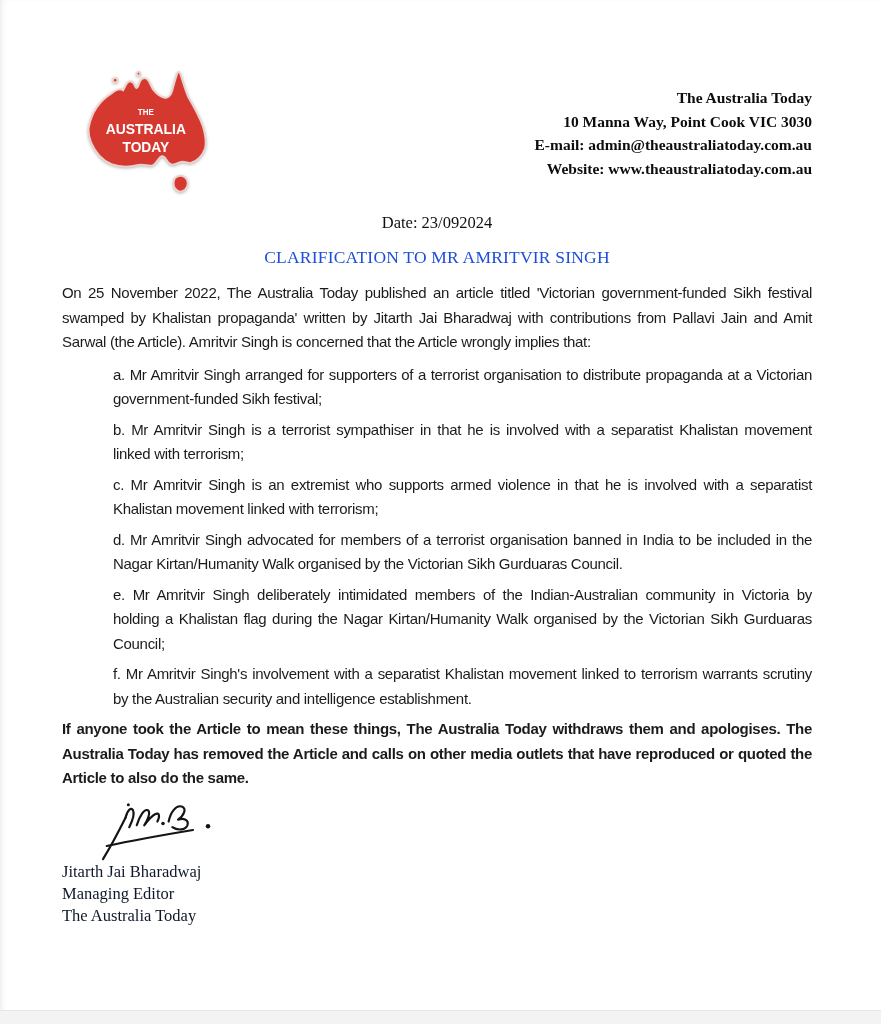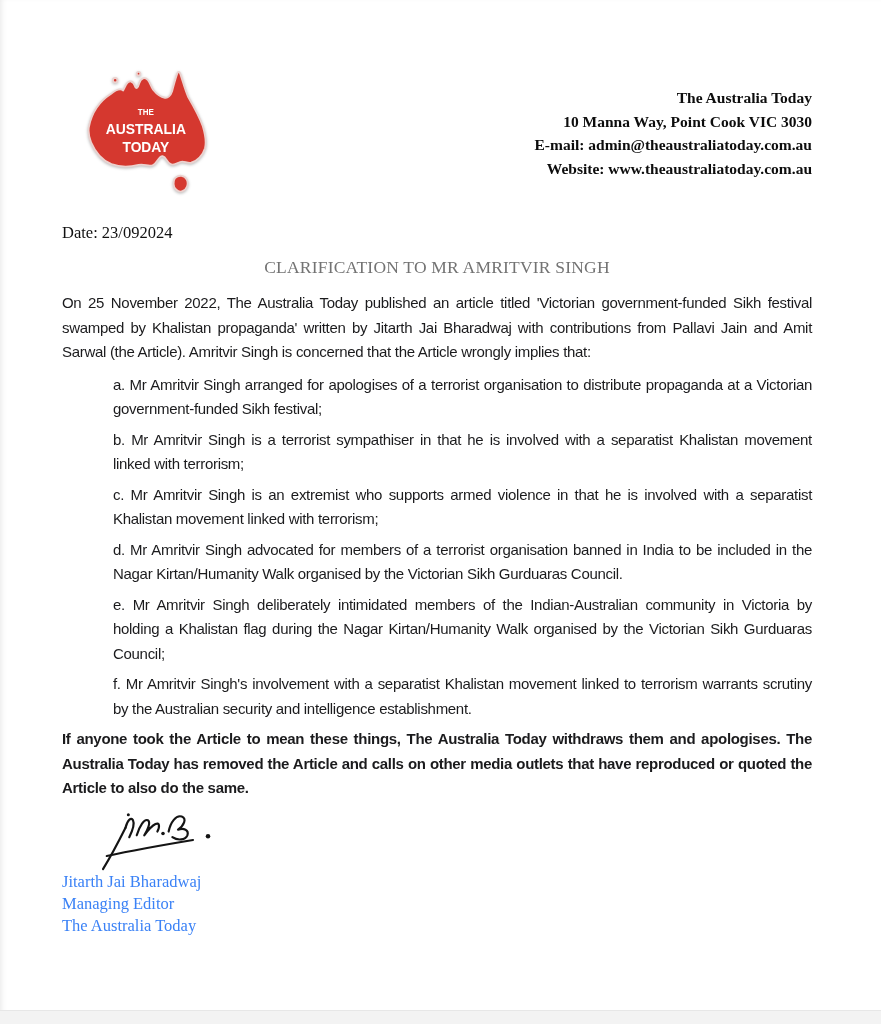--- a/index.html
+++ b/index.html
@@ -31,53 +31,54 @@
     text-align: right;
     font-family: "Liberation Serif", serif;
     font-weight: bold;
     font-size: 15.5px;
     line-height: 23.5px;
     color: #0d0d0d;
   }
 
   
   .date-line {
-    margin-top: 23px;
+    margin-top: 13px;
     font-family: "Liberation Serif", serif;
     font-size: 16.5px;
     color: #111;
+    text-align: center;
   }
   .doc-title {
     margin: 14px 0 0 0;
     text-align: center;
     font-family: "Liberation Serif", serif;
     font-weight: normal;
     font-size: 17.5px;
     letter-spacing: 0.2px;
-    color: #737373;
+    color: #1d4ed8;
   }
   .body-text {
     font-size: 15px;
     line-height: 24.5px;
     letter-spacing: -0.3px;
     text-align: justify;
   }
   .intro { margin: 13px 0 0 0; }
   .item  { margin: 6px 0 0 51px; }
   .item:first-of-type { margin-top: 8px; }
   .closing { margin: 6px 0 0 0; font-weight: bold; }
 
   
   .sig-area { margin-top: 8px; }
   .sig-scribble { margin-left: 26px; display: block; }
   .sig-name-block {
     font-family: "Liberation Serif", serif;
     font-size: 16.5px;
     line-height: 22px;
-    color: #3b82f6;
+    color: #0f172a;
   }
 </style>
 </head>
 <body>
 
 <div class="page">
 
   <div class="content">
 
     <header class="letterhead">
@@ -134,21 +135,21 @@
 
     </header>
 
     <div class="date-line">Date: 23/092024</div>
 
     <h1 class="doc-title">CLARIFICATION TO MR AMRITVIR SINGH</h1>
 
     <p class="body-text intro">On 25 November 2022, The Australia Today published an article titled 'Victorian government-funded Sikh festival swamped by Khalistan propaganda' written by Jitarth Jai Bharadwaj with contributions from Pallavi Jain and Amit Sarwal (the Article). Amritvir Singh is concerned that the Article wrongly implies that:</p>
 
     <div>
-      <p class="body-text item"><span>a.</span> <span>Mr Amritvir Singh arranged for apologises of a terrorist organisation to distribute propaganda at a Victorian government-funded Sikh festival;</span></p>
+      <p class="body-text item"><span>a.</span> <span>Mr Amritvir Singh arranged for supporters of a terrorist organisation to distribute propaganda at a Victorian government-funded Sikh festival;</span></p>
       <p class="body-text item"><span>b.</span> <span>Mr Amritvir Singh is a terrorist sympathiser in that he is involved with a separatist Khalistan movement linked with terrorism;</span></p>
       <p class="body-text item"><span>c.</span> <span>Mr Amritvir Singh is an extremist who supports armed violence in that he is involved with a separatist Khalistan movement linked with terrorism;</span></p>
       <p class="body-text item"><span>d.</span> <span>Mr Amritvir Singh advocated for members of a terrorist organisation banned in India to be included in the Nagar Kirtan/Humanity Walk organised by the Victorian Sikh Gurduaras Council.</span></p>
       <p class="body-text item"><span>e.</span> <span>Mr Amritvir Singh deliberately intimidated members of the Indian-Australian community in Victoria by holding a Khalistan flag during the Nagar Kirtan/Humanity Walk organised by the Victorian Sikh Gurduaras Council;</span></p>
       <p class="body-text item"><span>f.</span> <span>Mr Amritvir Singh's involvement with a separatist Khalistan movement linked to terrorism warrants scrutiny by the Australian security and intelligence establishment.</span></p>
     </div>
 
     <p class="body-text closing">If anyone took the Article to mean these things, The Australia Today withdraws them and apologises. The Australia Today has removed the Article and calls on other media outlets that have reproduced or quoted the Article to also do the same.</p>
 
     <div class="sig-area">

